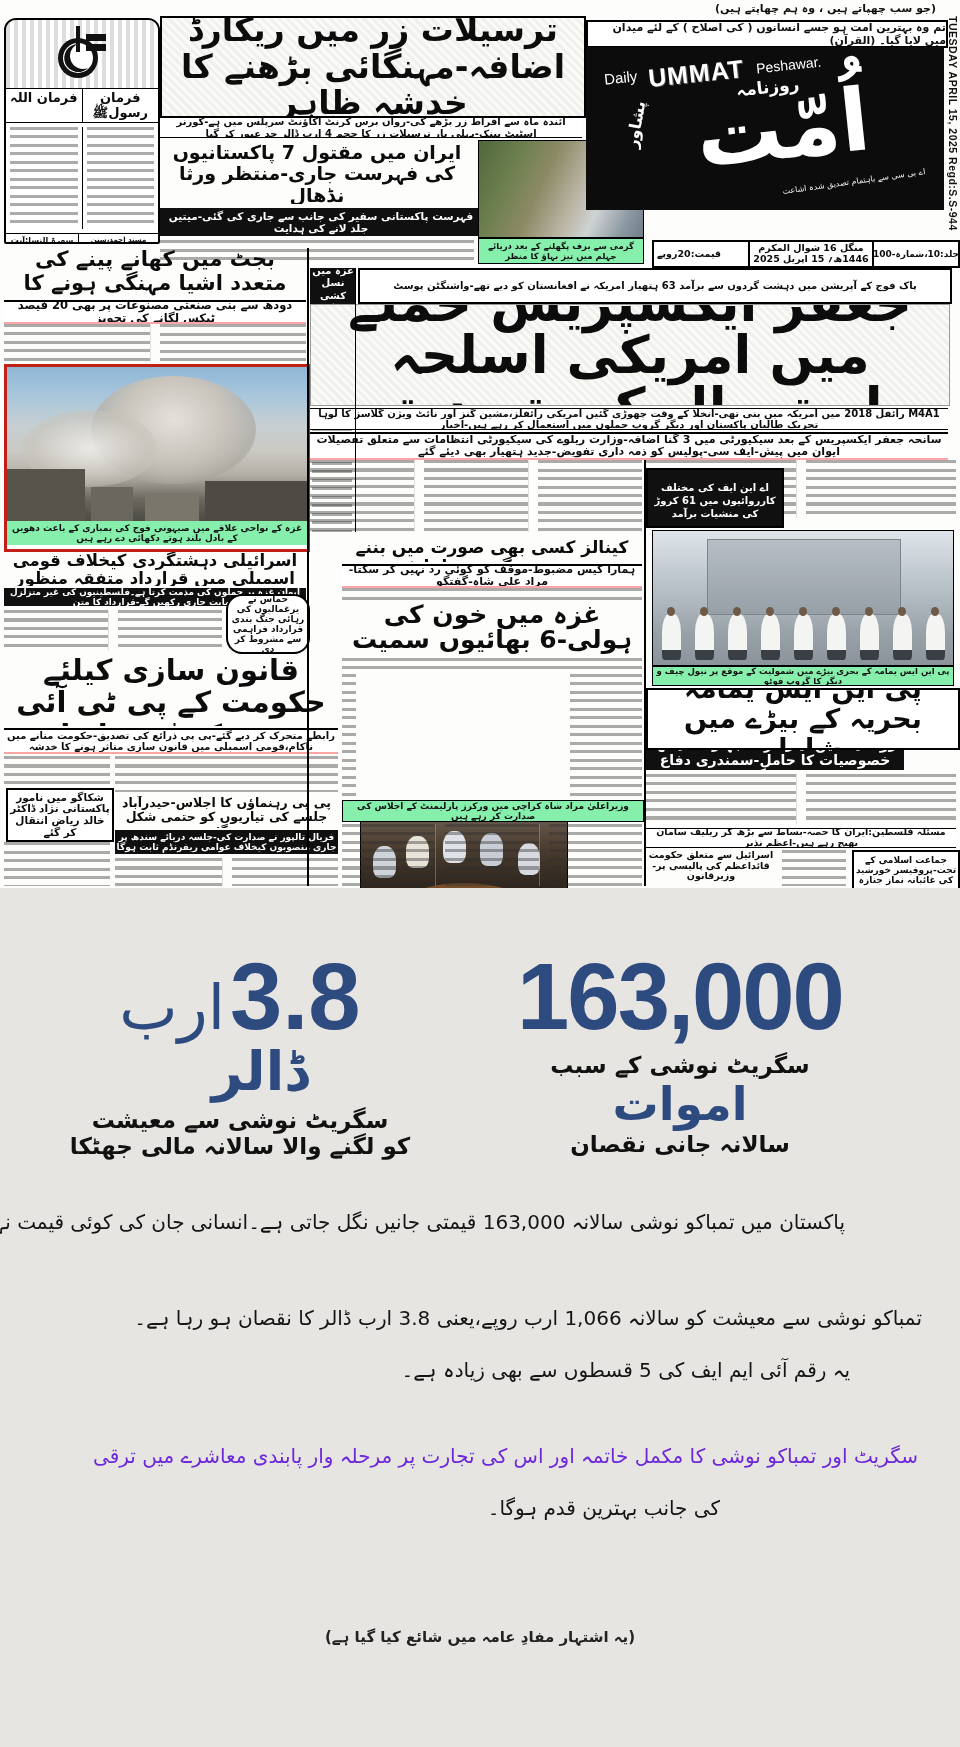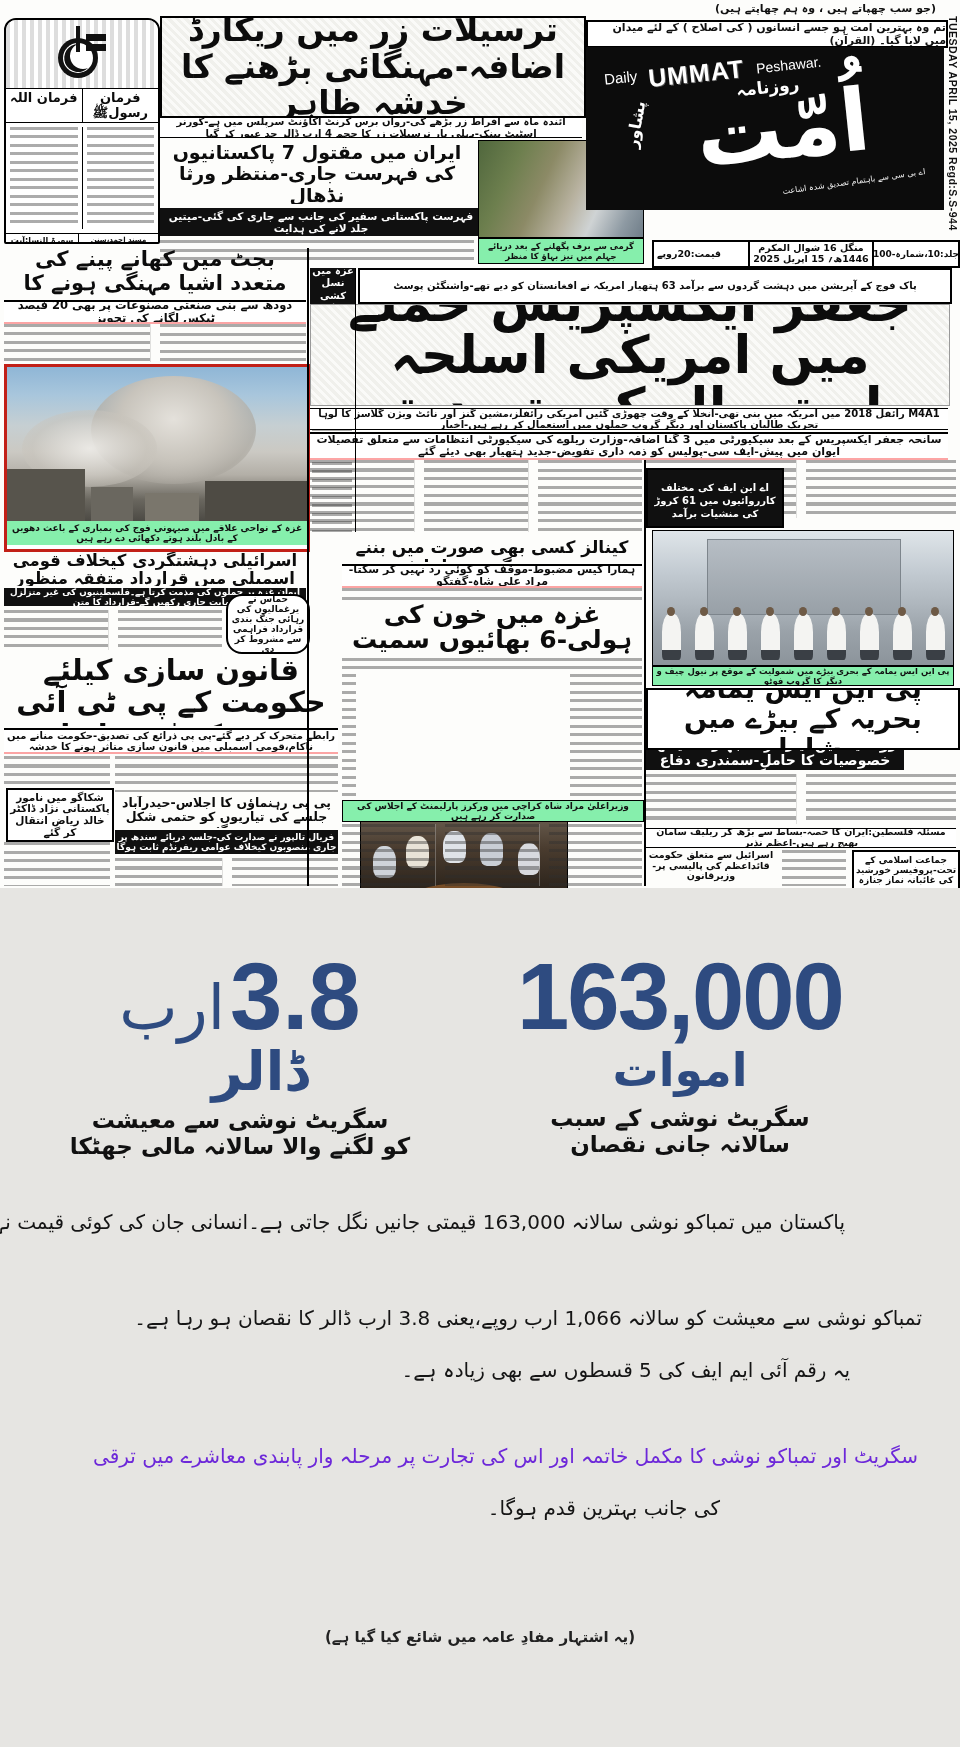--- a/index.html
+++ b/index.html
@@ -224,22 +224,22 @@
   </div>
 
   <div class="abs vrule" style="left:307px;top:248px;height:638px;"></div>
   <div class="abs vrule" style="left:644px;top:460px;height:426px;"></div>
   <div class="abs vrule" style="left:355px;top:268px;height:264px;width:1px;"></div>
 
   <div class="abs adbg" style="left:0;top:888px;width:960px;height:859px;">
 
     <div class="abs" style="left:470px;top:62px;width:420px;text-align:center;">
       <div class="stat-number blue" style="font-size:94px;line-height:1;">163,000</div>
+      <div class="ur" style="font-size:23px;font-weight:bold;margin-top:8px;">سگریٹ نوشی کے سبب</div>
       <div class="ur blue" style="font-size:46px;font-weight:bold;line-height:1.15;">اموات</div>
-      <div class="ur" style="font-size:23px;font-weight:bold;margin-top:8px;">سگریٹ نوشی کے سبب</div>
       <div class="ur" style="font-size:23px;font-weight:bold;">سالانہ جانی نقصان</div>
     </div>
 
     <div class="abs" style="left:60px;top:62px;width:360px;text-align:center;">
       <div class="ur nowrap" style="line-height:1;">
         <span class="stat-number blue" style="font-size:94px;vertical-align:baseline;">3.8</span>
         <span class="ur blue" style="font-size:62px;font-weight:normal;">ارب</span>
       </div>
       <div class="ur blue" style="font-size:54px;font-weight:bold;line-height:1.05;text-align:center;padding-left:40px;">ڈالر</div>
       <div class="ur" style="font-size:23px;font-weight:bold;margin-top:6px;">سگریٹ نوشی سے معیشت</div>

